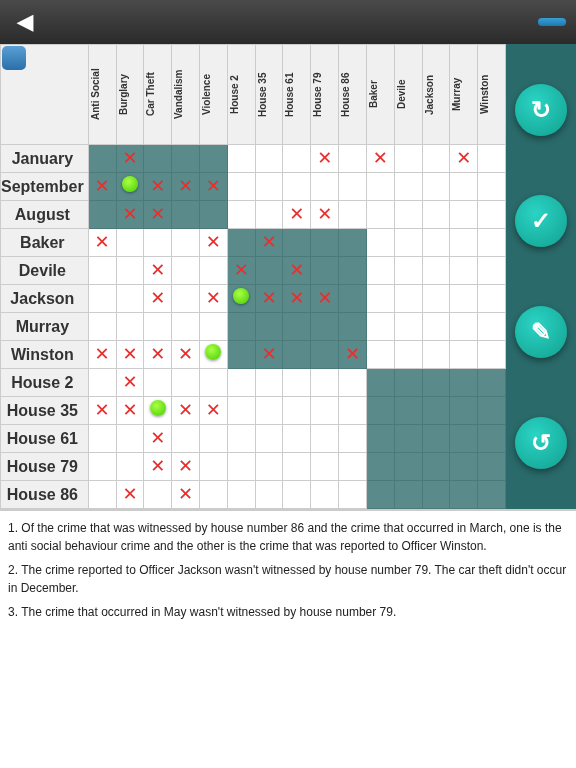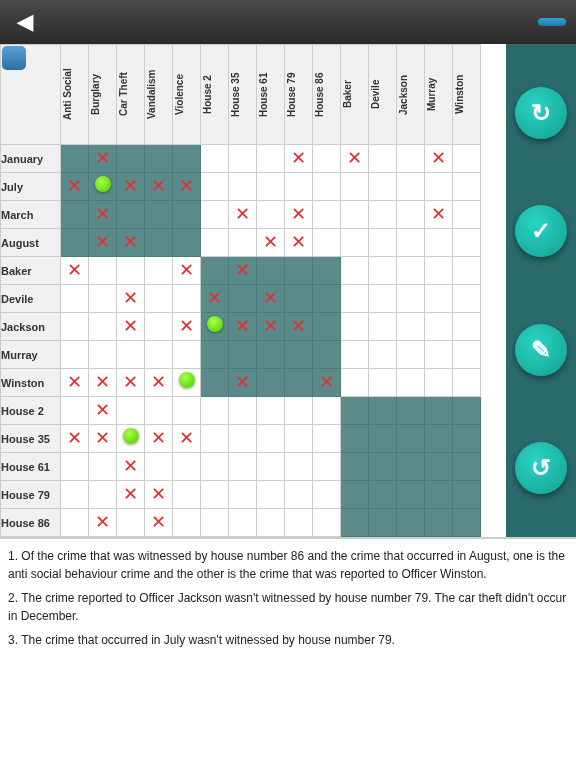--- a/index.html
+++ b/index.html
@@ -123,23 +123,23 @@
       font-weight: bold;
       color: #333;
       white-space: nowrap;
       height: 95px;
       line-height: 14px;
     }
 
     .row-header-cell {
       width: 60px;
       height: 28px;
-      text-align: left;
+      text-align: center;
       padding-right: 4px;
-      font-size: 11px;
+      font-size: 16px;
       font-weight: bold;
       color: #333;
       border: 1px solid #ccc;
       background: #f0f0f0;
       white-space: nowrap;
     }
 
     .data-cell {
       width: 28px;
       height: 28px;
@@ -302,53 +302,35 @@
               <td class="data-cell"></td>
               <td class="data-cell"><span class="x-mark">✕</span></td>
               <td class="data-cell"></td>
               <td class="data-cell"><span class="x-mark">✕</span></td>
               <td class="data-cell"></td>
               <td class="data-cell"></td>
               <td class="data-cell"><span class="x-mark">✕</span></td>
               <td class="data-cell"></td>
             </tr>
             <tr>
-              <th class="row-header-cell">July</th>
+              <th class="row-header-cell">September</th>
               <td class="data-cell dark-bg"><span class="x-mark">✕</span></td>
               <td class="data-cell dark-bg"><div class="green-dot"></div></td>
               <td class="data-cell dark-bg"><span class="x-mark">✕</span></td>
               <td class="data-cell dark-bg"><span class="x-mark">✕</span></td>
               <td class="data-cell dark-bg"><span class="x-mark">✕</span></td>
               <td class="data-cell"></td>
               <td class="data-cell"></td>
               <td class="data-cell"></td>
               <td class="data-cell"></td>
               <td class="data-cell"></td>
               <td class="data-cell"></td>
               <td class="data-cell"></td>
               <td class="data-cell"></td>
               <td class="data-cell"></td>
-              <td class="data-cell"></td>
-            </tr>
-            <tr>
-              <th class="row-header-cell">March</th>
-              <td class="data-cell dark-bg"></td>
-              <td class="data-cell dark-bg"><span class="x-mark">✕</span></td>
-              <td class="data-cell dark-bg"></td>
-              <td class="data-cell dark-bg"></td>
-              <td class="data-cell dark-bg"></td>
-              <td class="data-cell"></td>
-              <td class="data-cell"><span class="x-mark">✕</span></td>
-              <td class="data-cell"></td>
-              <td class="data-cell"><span class="x-mark">✕</span></td>
-              <td class="data-cell"></td>
-              <td class="data-cell"></td>
-              <td class="data-cell"></td>
-              <td class="data-cell"></td>
-              <td class="data-cell"><span class="x-mark">✕</span></td>
               <td class="data-cell"></td>
             </tr>
             <tr>
               <th class="row-header-cell">August</th>
               <td class="data-cell dark-bg"></td>
               <td class="data-cell dark-bg"><span class="x-mark">✕</span></td>
               <td class="data-cell dark-bg"><span class="x-mark">✕</span></td>
               <td class="data-cell dark-bg"></td>
               <td class="data-cell dark-bg"></td>
               <td class="data-cell"></td>
@@ -547,17 +529,17 @@
     </div>
     <div id="right-buttons">
     <button class="action-btn btn-teal" style="font-size: 24px; color: rgb(255, 255, 255); font-weight: bold;">↻</button>
         <button class="action-btn btn-teal" style="font-size: 24px; color: rgb(255, 255, 255); font-weight: bold;">✓</button>
         <button class="action-btn btn-teal" style="font-size: 24px; color: rgb(255, 255, 255); font-weight: bold;">✎</button>
         <button class="action-btn btn-teal" style="font-size: 24px; color: rgb(255, 255, 255); font-weight: bold;">↺</button>
       </div>
   </div>
 
   <div id="clues-section">
-  <p class="clue-text">1. Of the crime that was witnessed by house number 86 and the crime that occurred in August, one is the anti social behaviour crime and the other is the crime that was reported to Officer Winston.</p>
+  <p class="clue-text">1. Of the crime that was witnessed by house number 86 and the crime that occurred in March, one is the anti social behaviour crime and the other is the crime that was reported to Officer Winston.</p>
       <p class="clue-text">2. The crime reported to Officer Jackson wasn't witnessed by house number 79. The car theft didn't occur in December.</p>
-      <p class="clue-text">3. The crime that occurred in July wasn't witnessed by house number 79.</p>
+      <p class="clue-text">3. The crime that occurred in May wasn't witnessed by house number 79.</p>
     </div>
 </div>
 
 </body></html>

